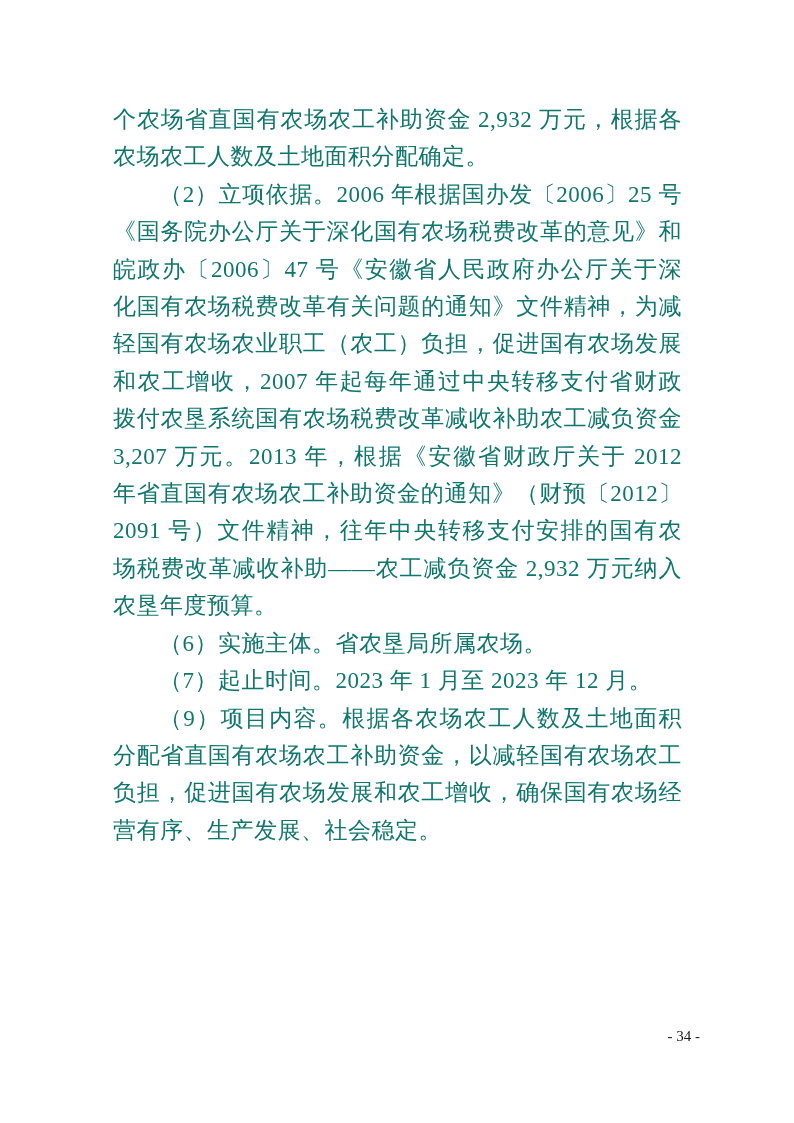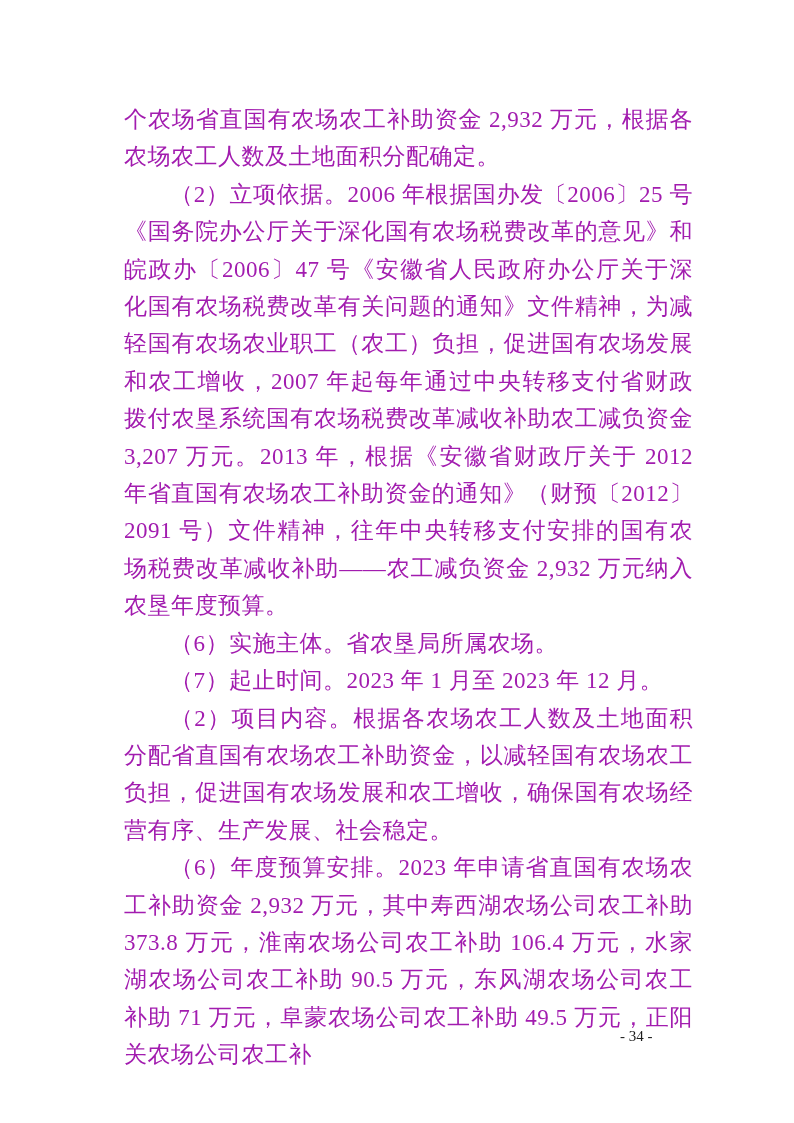--- a/index.html
+++ b/index.html
@@ -17,55 +17,54 @@
   .page {
     position: absolute;
     left: 0;
     top: 0;
     width: 794px;
     height: 1123px;
     background: #ffffff;
   }
   .content {
     position: absolute;
-    left: 124px;
+    left: 113px;
     top: 101px;
     width: 569px;
-    color: #a21caf;
+    color: #0f766e;
   }
   .content p.para {
     margin: 0;
     padding: 0;
     font-size: 23px;
     line-height: 37.4px;
     text-align: justify;
     text-align-last: left;
     letter-spacing: 0.5px;
     word-break: break-all;
   }
   .content p.para.indent {
     text-indent: 2em;
   }
   .footer {
     position: absolute;
     left: 620px;
     top: 1028px;
     width: 80px;
-    text-align: left;
+    text-align: right;
     font-size: 15px;
     color: #1c1c1c;
     font-family: "Liberation Serif", "DejaVu Serif", serif;
   }
 </style>
 </head>
 <body>
 
 <div class="page">
   <div class="content">
     <p class="para">个农场省直国有农场农工补助资金 2,932 万元，根据各农场农工人数及土地面积分配确定。</p>
     <p class="para indent">（2）立项依据。2006 年根据国办发〔2006〕25 号《国务院办公厅关于深化国有农场税费改革的意见》和皖政办〔2006〕47 号《安徽省人民政府办公厅关于深化国有农场税费改革有关问题的通知》文件精神，为减轻国有农场农业职工（农工）负担，促进国有农场发展和农工增收，2007 年起每年通过中央转移支付省财政拨付农垦系统国有农场税费改革减收补助农工减负资金 3,207 万元。2013 年，根据《安徽省财政厅关于 2012 年省直国有农场农工补助资金的通知》（财预〔2012〕2091 号）文件精神，往年中央转移支付安排的国有农场税费改革减收补助——农工减负资金 2,932 万元纳入农垦年度预算。</p>
     <p class="para indent">（6）实施主体。省农垦局所属农场。</p>
     <p class="para indent">（7）起止时间。2023 年 1 月至 2023 年 12 月。</p>
-    <p class="para indent">（2）项目内容。根据各农场农工人数及土地面积分配省直国有农场农工补助资金，以减轻国有农场农工负担，促进国有农场发展和农工增收，确保国有农场经营有序、生产发展、社会稳定。</p>
-    <p class="para indent">（6）年度预算安排。2023 年申请省直国有农场农工补助资金 2,932 万元，其中寿西湖农场公司农工补助 373.8 万元，淮南农场公司农工补助 106.4 万元，水家湖农场公司农工补助 90.5 万元，东风湖农场公司农工补助 71 万元，阜蒙农场公司农工补助 49.5 万元，正阳关农场公司农工补</p>
+    <p class="para indent">（9）项目内容。根据各农场农工人数及土地面积分配省直国有农场农工补助资金，以减轻国有农场农工负担，促进国有农场发展和农工增收，确保国有农场经营有序、生产发展、社会稳定。</p>
   </div>
   <div class="footer">- 34 -</div>
 </div>
 
 </body></html>

